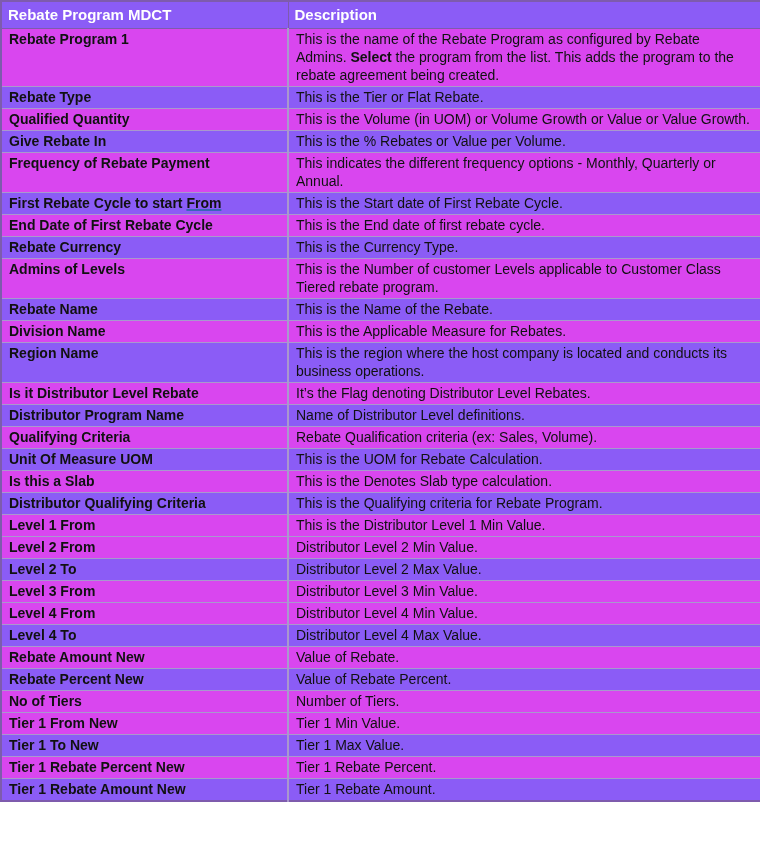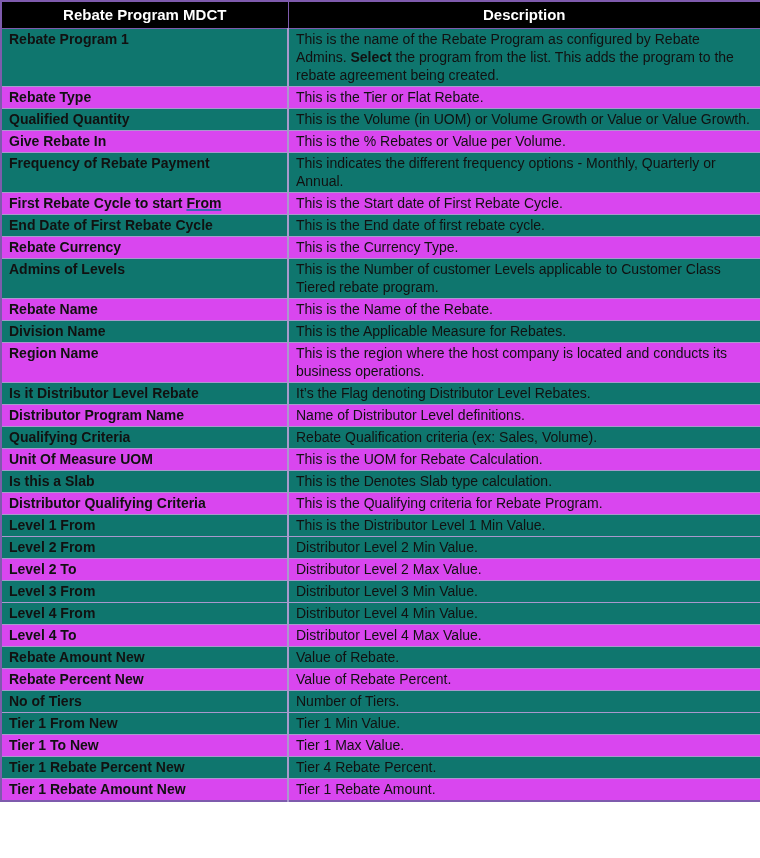--- a/index.html
+++ b/index.html
@@ -14,26 +14,26 @@
   }
   table.rebate-table {
     width: 760px;
     border-collapse: collapse;
     table-layout: fixed;
     border: 2px solid #7E5BAD;
   }
   table.rebate-table col.c1 { width: 287px; }
   table.rebate-table col.c2 { width: 473px; }
   table.rebate-table th {
-    background: #000000;
+    background: #8b5cf6;
     color: #ffffff;
     font-weight: 700;
     font-size: 15px;
     line-height: 22px;
-    text-align: center;
+    text-align: left;
     padding: 2px 6px;
     border: 1px solid #7E5BAD;
   }
   table.rebate-table td {
     font-size: 14px;
     line-height: 18px;
     color: #111111;
     vertical-align: top;
     padding: 1px 7px 2px 7px;
     border-top: 1px solid #A998CD;
@@ -41,24 +41,24 @@
     word-wrap: break-word;
   }
   table.rebate-table td.label {
     font-weight: 700;
     border-right: 2px solid #A998CD;
   }
   table.rebate-table td.desc {
     font-weight: 400;
   }
   table.rebate-table tr.band td {
-    background: #0f766e;
+    background: #d946ef;
   }
   table.rebate-table tr.plain td {
-    background: #d946ef;
+    background: #8b5cf6;
   }
   .seg-bold { font-weight: 700; }
   .seg-underline {
     text-decoration: underline;
     text-decoration-color: #3A66B5;
     text-decoration-thickness: 2px;
   }
 </style>
 </head>
 <body>
@@ -187,21 +187,21 @@
         <tr class="band">
     <td class="label">Tier 1 From New</td>
     <td class="desc">Tier 1 Min Value.</td>
   </tr>
         <tr class="plain">
     <td class="label">Tier 1 To New</td>
     <td class="desc">Tier 1 Max Value.</td>
   </tr>
         <tr class="band">
     <td class="label">Tier 1 Rebate Percent New</td>
-    <td class="desc">Tier 4  Rebate Percent.</td>
+    <td class="desc">Tier 1  Rebate Percent.</td>
   </tr>
         <tr class="plain">
     <td class="label">Tier 1 Rebate Amount New</td>
     <td class="desc">Tier 1 Rebate Amount.</td>
   </tr>
       </tbody>
   </table>
 </div>
 
 </body></html>

